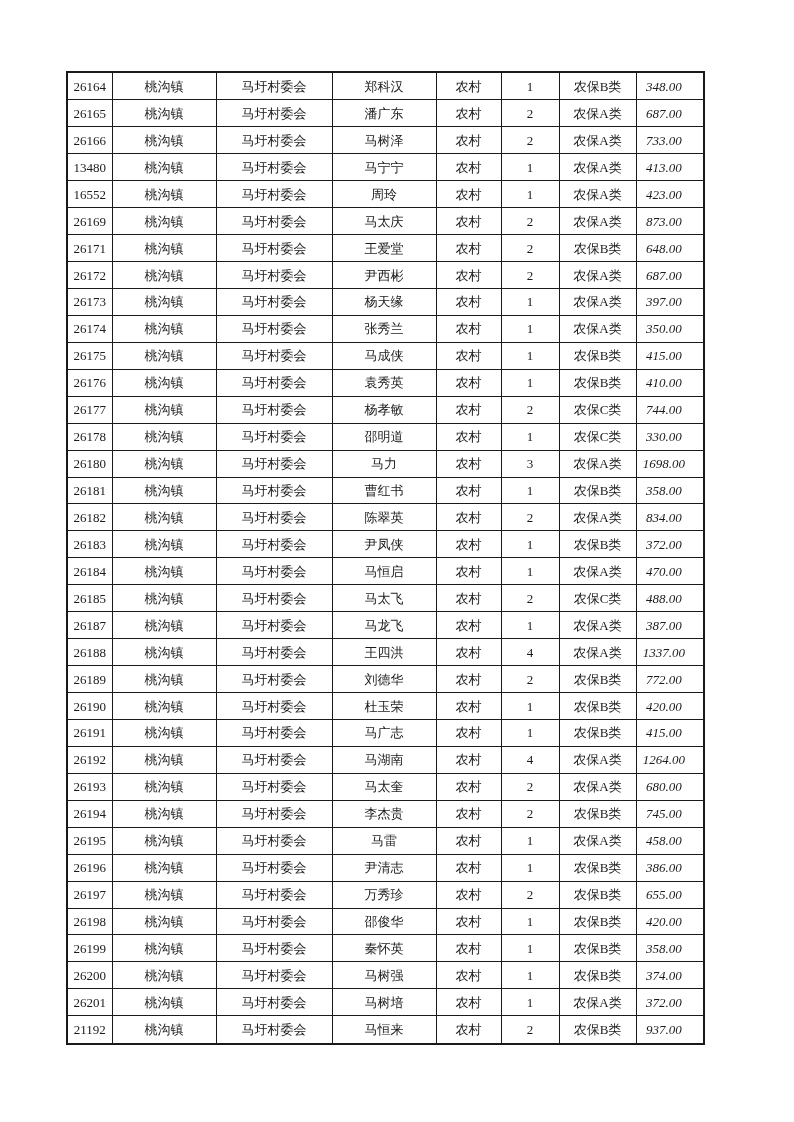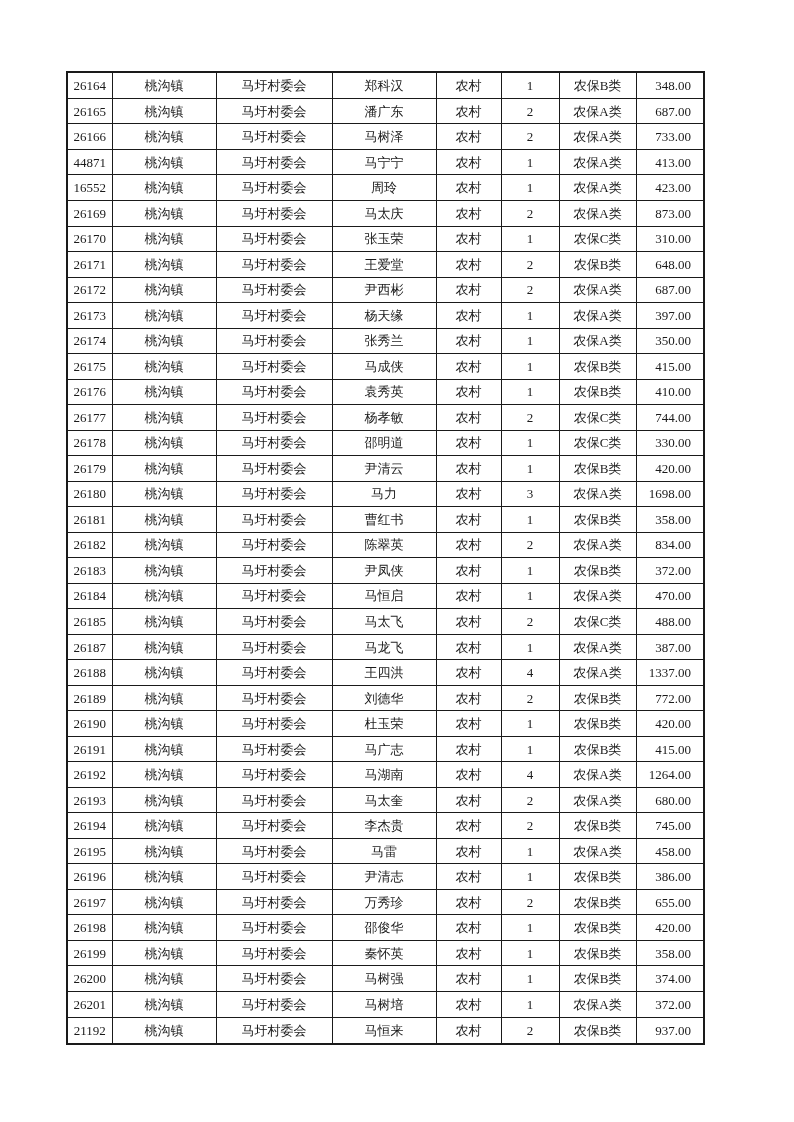--- a/index.html
+++ b/index.html
@@ -32,22 +32,22 @@
     border: 1px solid #1a1a1a;
     font-size: 13px;
     line-height: 1;
     text-align: center;
     vertical-align: middle;
     white-space: nowrap;
     overflow: hidden;
     padding: 0;
   }
   table.roster td.amount {
-    text-align: right;
     padding-right: 12px;
+    font-style: italic;
   }
 </style>
 </head>
 <body>
 
 <div class="page">
   <table class="roster">
     <colgroup>
       <col style="width:45px">
       <col style="width:104px">
@@ -83,21 +83,21 @@
           <td>26166</td>
           <td>桃沟镇</td>
           <td>马圩村委会</td>
           <td>马树泽</td>
           <td>农村</td>
           <td>2</td>
           <td>农保A类</td>
           <td class="amount">733.00</td>
         </tr>
         <tr>
-          <td>44871</td>
+          <td>13480</td>
           <td>桃沟镇</td>
           <td>马圩村委会</td>
           <td>马宁宁</td>
           <td>农村</td>
           <td>1</td>
           <td>农保A类</td>
           <td class="amount">413.00</td>
         </tr>
         <tr>
           <td>16552</td>
@@ -111,30 +111,20 @@
         </tr>
         <tr>
           <td>26169</td>
           <td>桃沟镇</td>
           <td>马圩村委会</td>
           <td>马太庆</td>
           <td>农村</td>
           <td>2</td>
           <td>农保A类</td>
           <td class="amount">873.00</td>
-        </tr>
-        <tr>
-          <td>26170</td>
-          <td>桃沟镇</td>
-          <td>马圩村委会</td>
-          <td>张玉荣</td>
-          <td>农村</td>
-          <td>1</td>
-          <td>农保C类</td>
-          <td class="amount">310.00</td>
         </tr>
         <tr>
           <td>26171</td>
           <td>桃沟镇</td>
           <td>马圩村委会</td>
           <td>王爱堂</td>
           <td>农村</td>
           <td>2</td>
           <td>农保B类</td>
           <td class="amount">648.00</td>
@@ -201,30 +191,20 @@
         </tr>
         <tr>
           <td>26178</td>
           <td>桃沟镇</td>
           <td>马圩村委会</td>
           <td>邵明道</td>
           <td>农村</td>
           <td>1</td>
           <td>农保C类</td>
           <td class="amount">330.00</td>
-        </tr>
-        <tr>
-          <td>26179</td>
-          <td>桃沟镇</td>
-          <td>马圩村委会</td>
-          <td>尹清云</td>
-          <td>农村</td>
-          <td>1</td>
-          <td>农保B类</td>
-          <td class="amount">420.00</td>
         </tr>
         <tr>
           <td>26180</td>
           <td>桃沟镇</td>
           <td>马圩村委会</td>
           <td>马力</td>
           <td>农村</td>
           <td>3</td>
           <td>农保A类</td>
           <td class="amount">1698.00</td>

